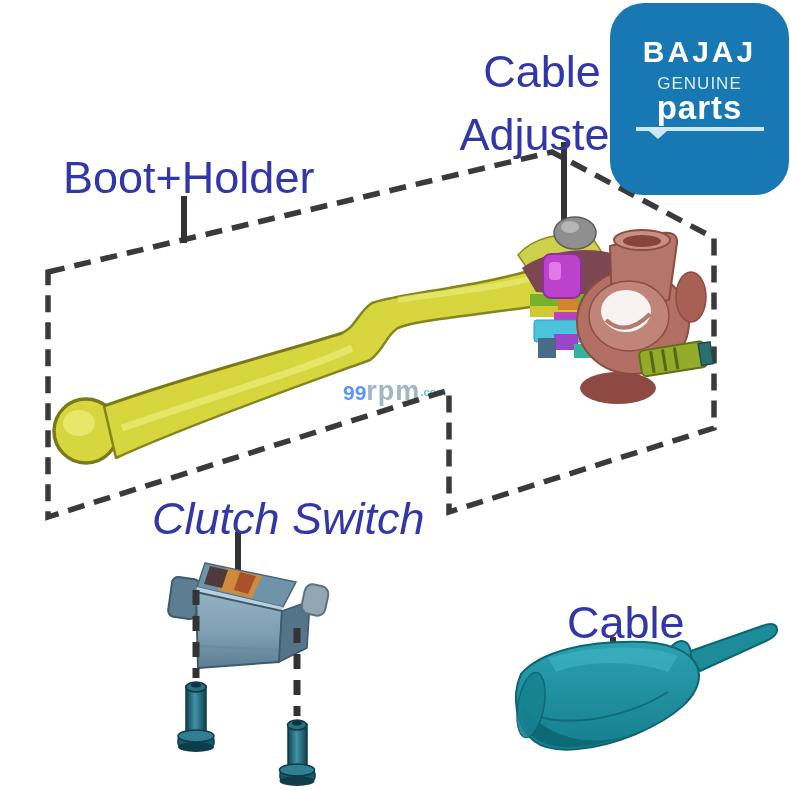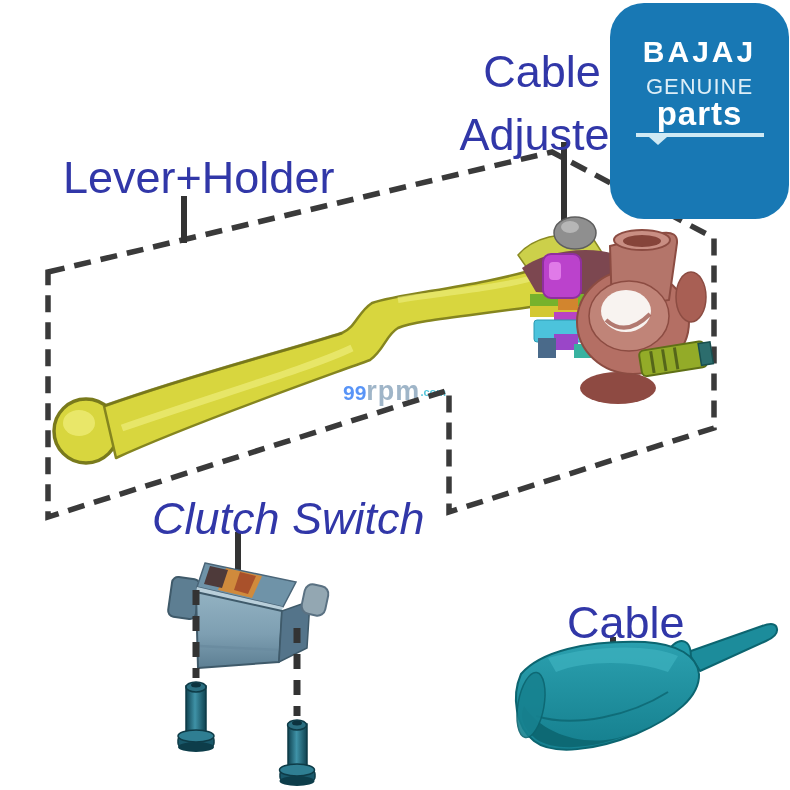--- a/index.html
+++ b/index.html
@@ -20,27 +20,27 @@
 
   .watermark{
     position:absolute;left:343px;top:376px;white-space:nowrap;
     font-weight:bold;opacity:.85;
   }
   .wm-prefix{color:#3b82f6;font-size:21px;}
   .wm-brand{color:#8fa9bf;font-size:27px;letter-spacing:1px;}
   .wm-suffix{color:#38bdd6;font-size:11px;vertical-align:4px;}
 
   .logo{
-    position:absolute;left:610px;top:3px;width:179px;height:216px;
+    position:absolute;left:610px;top:3px;width:179px;height:192px;
     background:#1878b4;border-radius:34px;
     display:flex;flex-direction:column;align-items:center;
     color:#ffffff;
   }
   .logo-brand{margin-top:32px;font-size:30px;font-weight:bold;letter-spacing:3px;}
-  .logo-genuine{margin-top:5px;font-size:22px;font-weight:400;letter-spacing:1px;color:#ddeef7;}
+  .logo-genuine{margin-top:5px;font-size:17px;font-weight:400;letter-spacing:1px;color:#ddeef7;}
   .logo-parts{margin-top:-3px;font-size:33px;font-weight:bold;letter-spacing:1px;line-height:1.0;}
   .logo-underline{margin-top:1px;}
 </style>
 </head>
 <body>
 
 <div class="canvas">
 
   <div class="watermark">
     <span class="wm-prefix">99</span><span class="wm-brand">rpm</span><span class="wm-suffix">.com</span>
@@ -171,21 +171,21 @@
                C 700,696 676,717 636,734 C 597,750 553,756 534,741
                C 516,727 511,697 521,674 Z" fill="url(#bootGrad)" stroke="#0c6570" stroke-width="2"></path>
       <path d="M 548,658 C 595,645 650,644 678,656 L 668,672 C 635,660 585,660 556,672 Z" fill="#3cb0bd" opacity="0.75"></path>
       <path d="M 524,706 C 545,738 595,751 638,731 C 600,748 556,753 536,739 C 523,729 519,716 524,706 Z" fill="#0d6974"></path>
       <path d="M 536,716 C 575,728 630,716 668,692" fill="none" stroke="#0c6570" stroke-width="2" opacity="0.8"></path>
       <ellipse cx="531" cy="705" rx="13" ry="33" fill="#178290" stroke="#0c6570" stroke-width="1.5" transform="rotate(10 531 705)" opacity="0.9"></ellipse>
     </g>
   </svg>
 
   <div class="part-label lbl-cable">Cable Adjuster</div>
-  <div class="part-label lbl-lever">Lever+Holder</div>
+  <div class="part-label lbl-lever">Boot+Holder</div>
   <div class="part-label lbl-switch">Clutch Switch</div>
   <div class="part-label lbl-boot">Cable</div>
 
   <div class="logo">
     <div class="logo-brand">BAJAJ</div>
     <div class="logo-genuine">GENUINE</div>
     <div class="logo-parts">parts</div>
     <svg class="logo-underline" width="128" height="14" viewBox="0 0 128 14">
       <path d="M0,2 L128,2 L128,6 L31,6 L22,14 L13,6 L0,6 Z" fill="#cfe9f4"></path>
     </svg>

